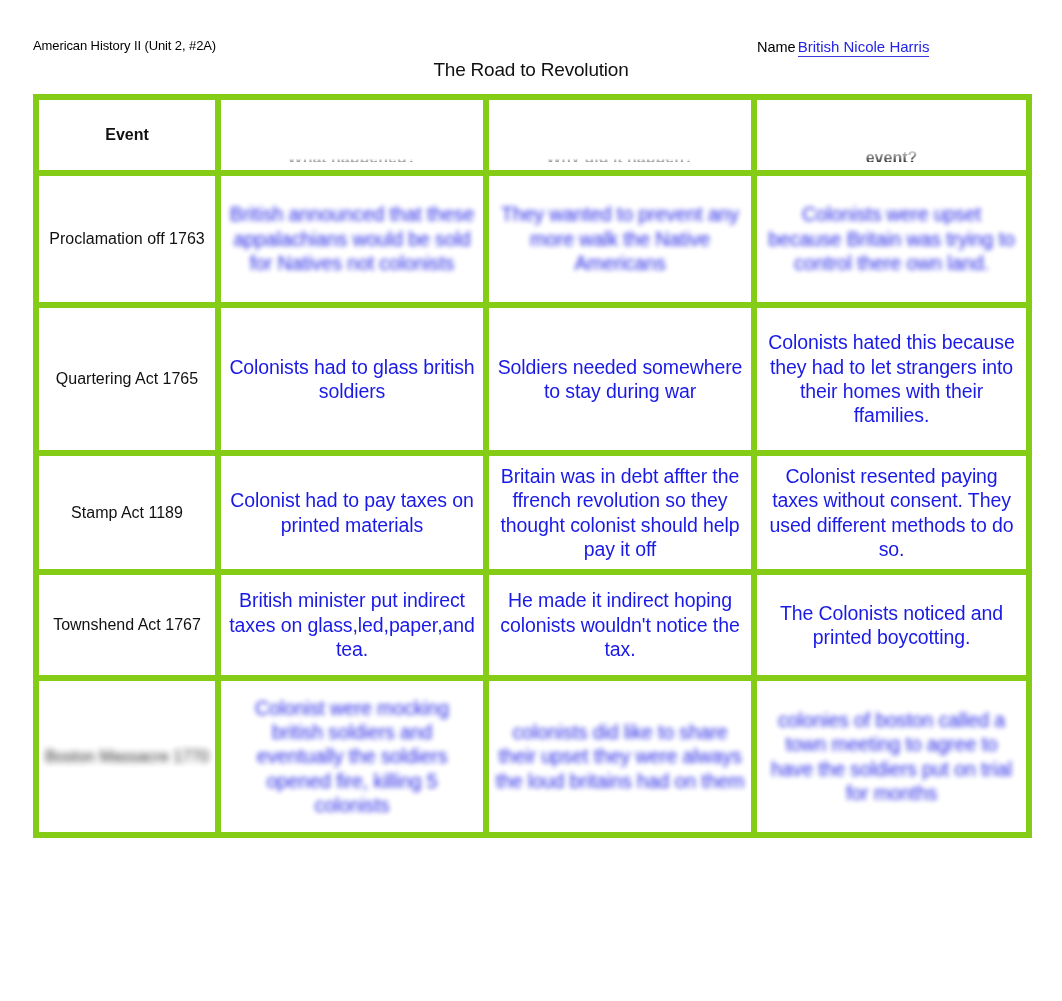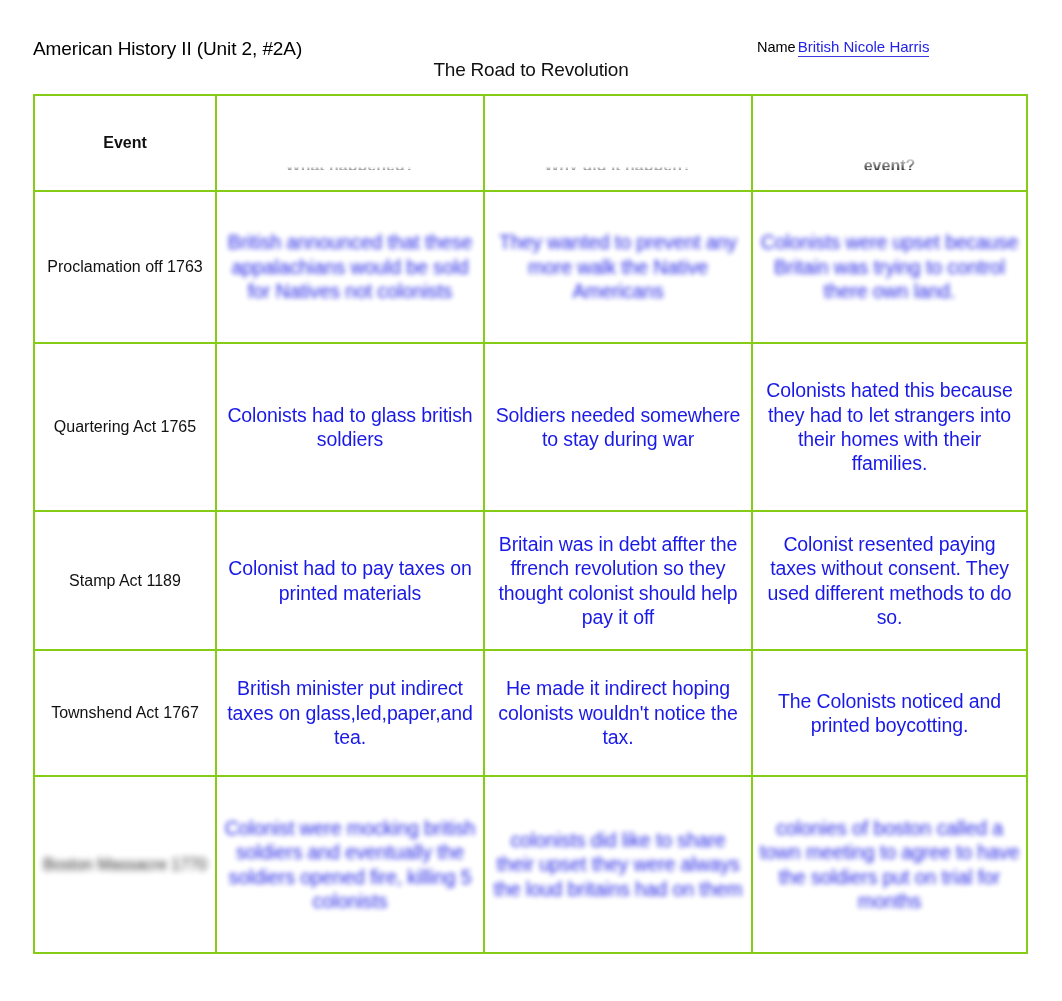--- a/index.html
+++ b/index.html
@@ -20,21 +20,21 @@
     position: absolute;
     top: 38px;
     left: 0;
     width: 1062px;
     height: 24px;
   }
   .course-label {
     position: absolute;
     left: 33px;
     top: 0;
-    font-size: 19px;
+    font-size: 13px;
     color: #000000;
     white-space: nowrap;
     letter-spacing: -0.1px;
   }
   .name-group {
     position: absolute;
     left: 757px;
     top: 0;
     display: flex;
     align-items: baseline;
@@ -72,23 +72,23 @@
     top: 94px;
     width: 993px;
     height: 690px;
   }
   table.grid {
     border-collapse: collapse;
     table-layout: fixed;
     width: 993px;
   }
   table.grid td, table.grid th {
-    border: 2px solid #84cc16;
+    border: 6px solid #84cc16;
     vertical-align: middle;
-    padding: 16px 6px;
+    padding: 4px 6px;
     background: #ffffff;
   }
   col.c1 { width: 182px; }
   col.c2 { width: 268px; }
   col.c3 { width: 268px; }
   col.c4 { width: 275px; }
 
   
   tr.header-row td {
     height: 62px;

